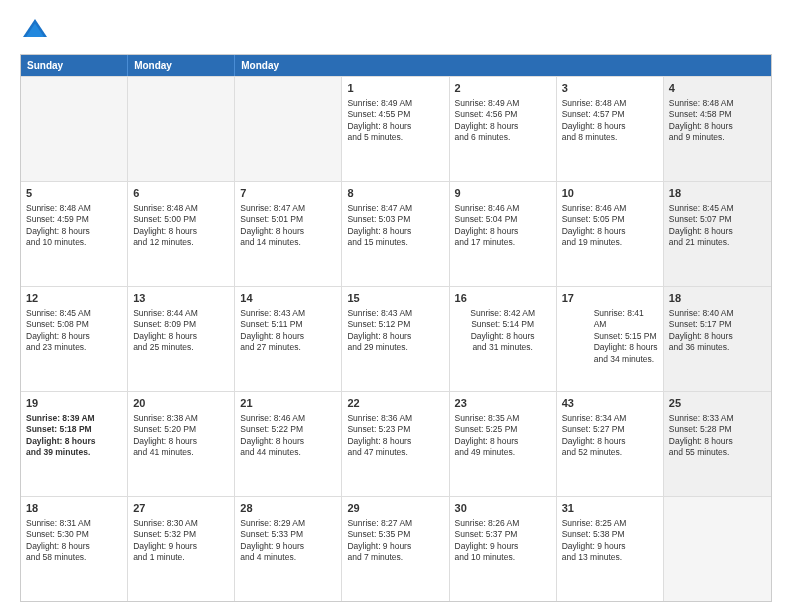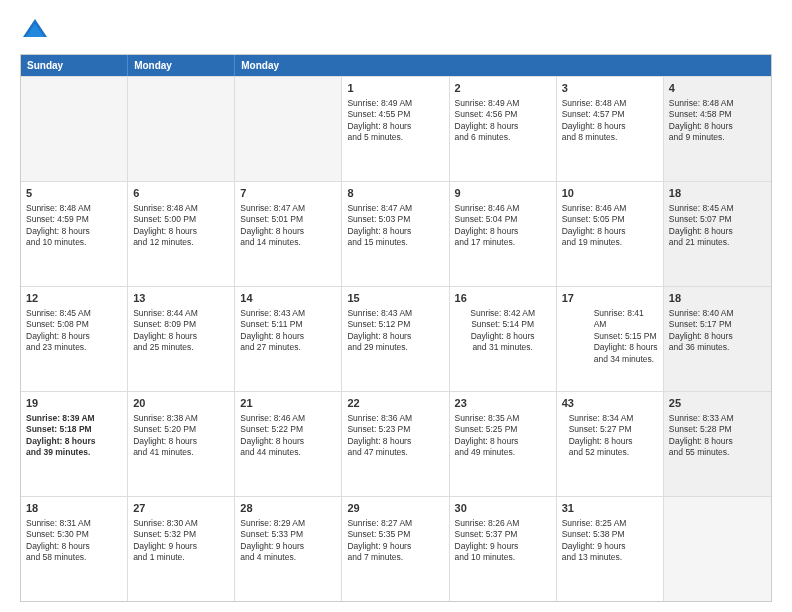--- a/index.html
+++ b/index.html
@@ -298,21 +298,21 @@
           </div>
           <div class="cal-cell">
             <div class="day-num">23</div>
             <div style="white-space: pre-line;">Sunrise: 8:35 AM
 Sunset: 5:25 PM
 Daylight: 8 hours
 and 49 minutes.</div>
           </div>
           <div class="cal-cell">
             <div class="day-num">43</div>
-            <div style="white-space: pre-line; margin-left: 7px;">Sunrise: 8:34 AM
+            <div style="white-space: pre-line;">Sunrise: 8:34 AM
 Sunset: 5:27 PM
 Daylight: 8 hours
 and 52 minutes.</div>
           </div>
           <div class="cal-cell shaded">
             <div class="day-num">25</div>
             <div style="white-space: pre-line;">Sunrise: 8:33 AM
 Sunset: 5:28 PM
 Daylight: 8 hours
 and 55 minutes.</div>

